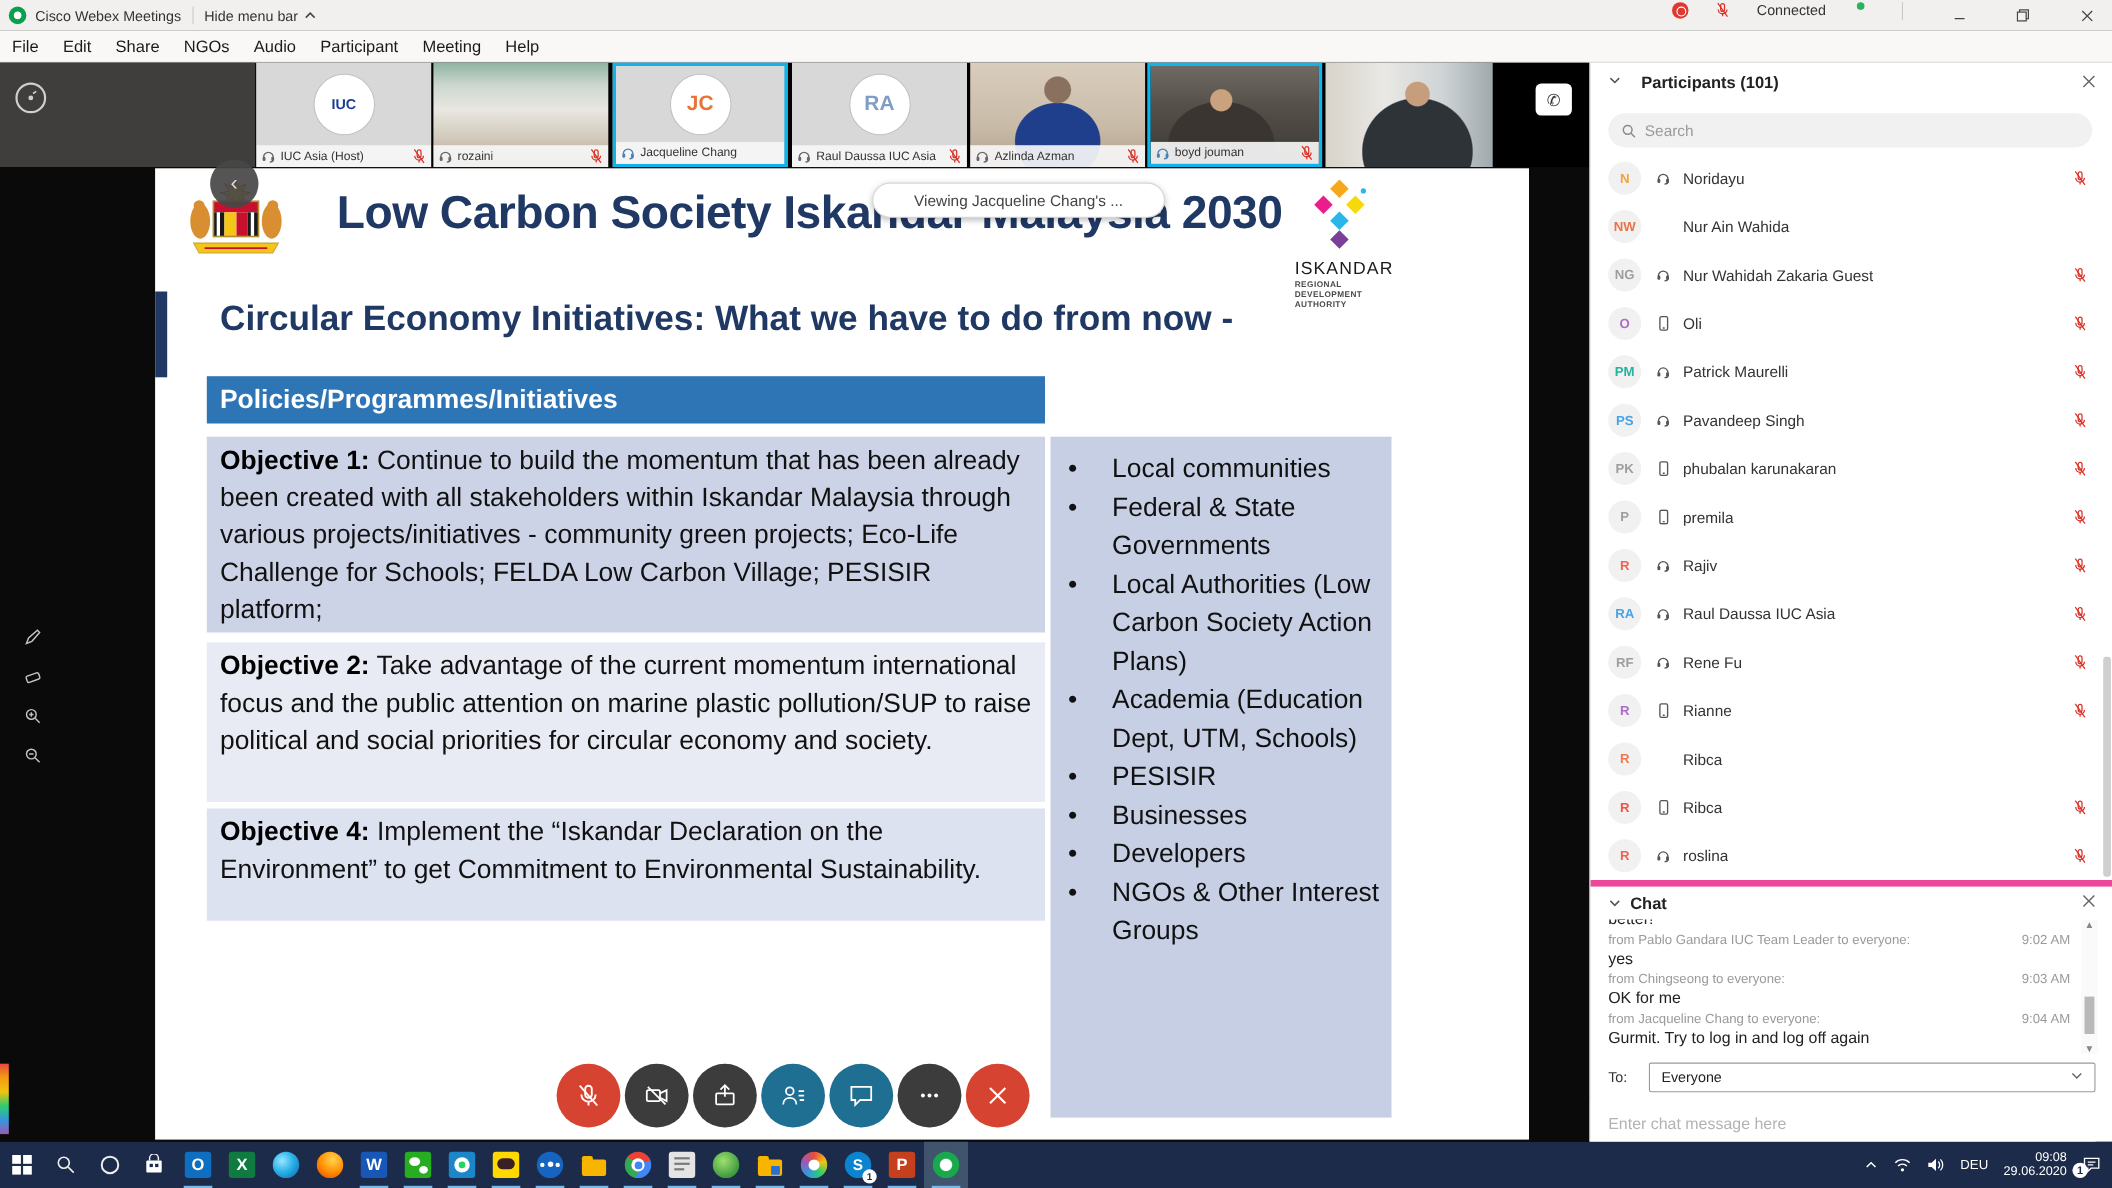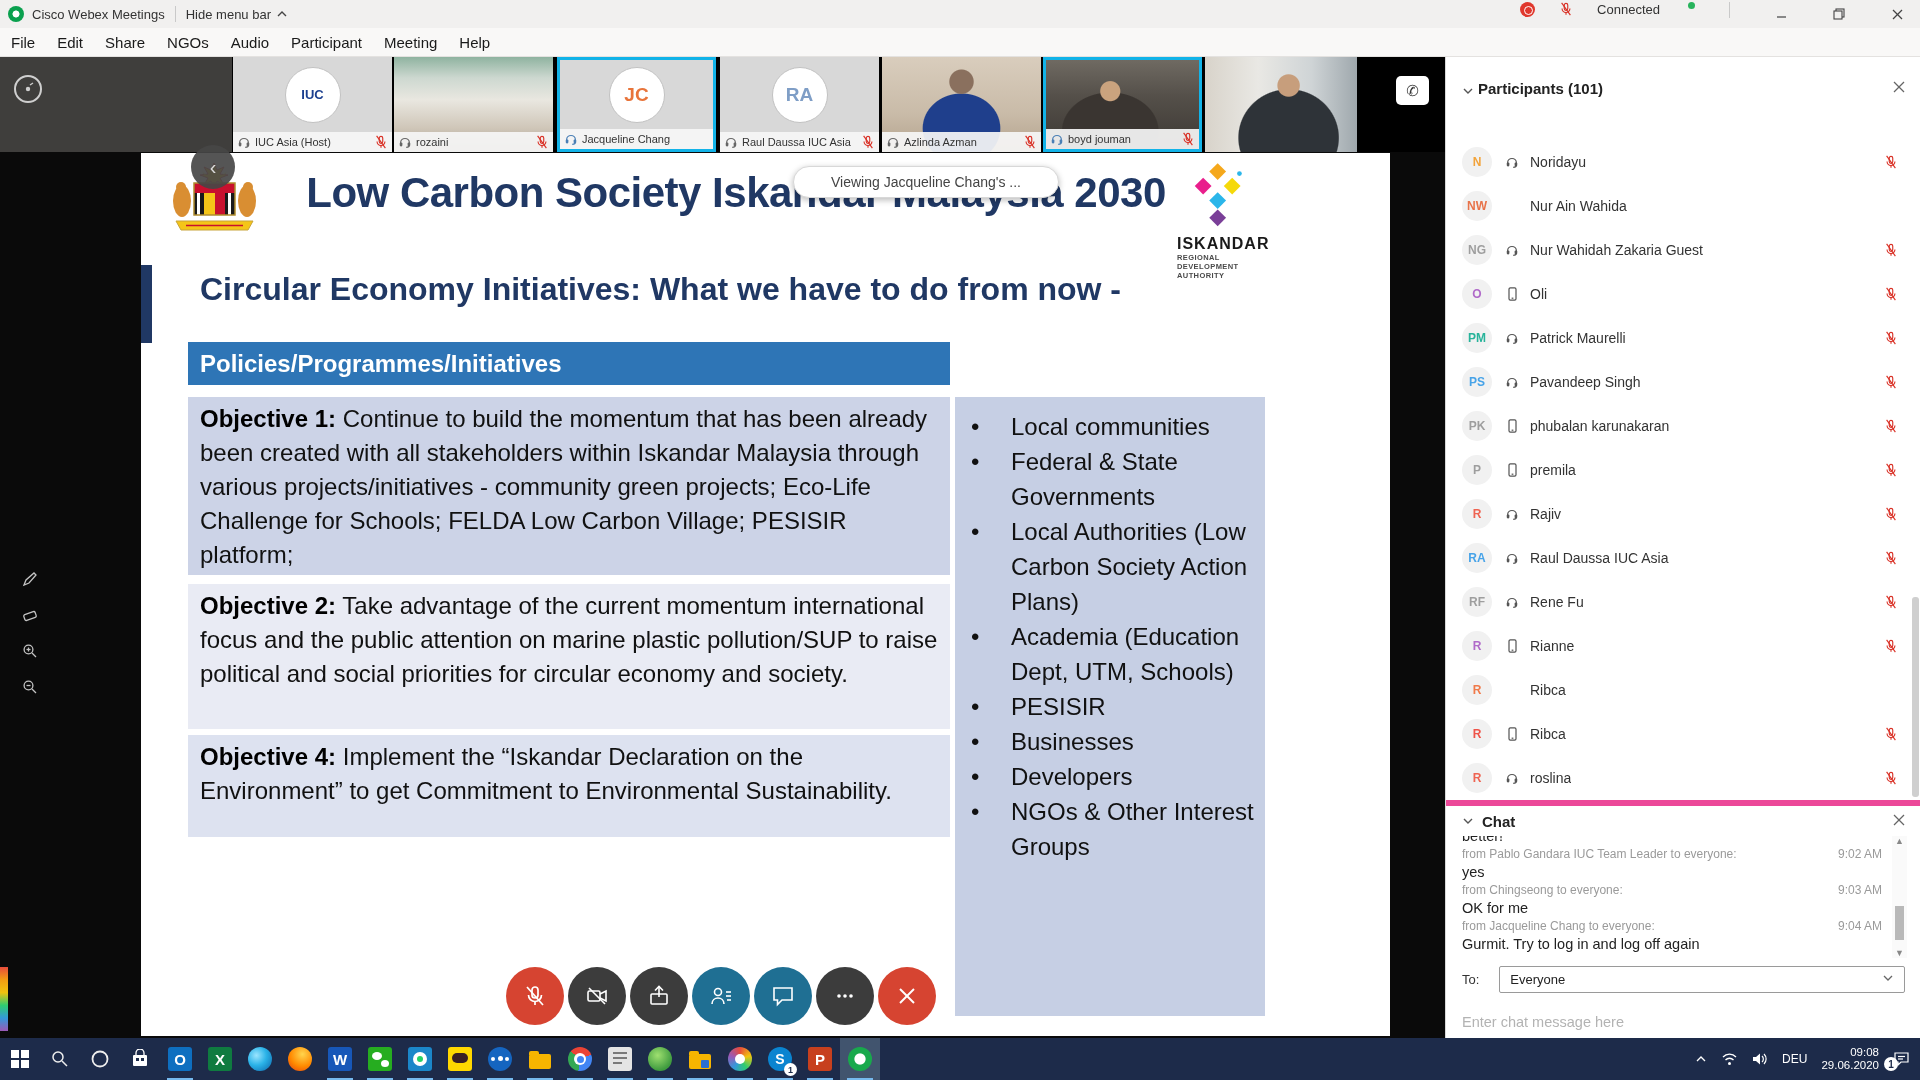--- a/index.html
+++ b/index.html
@@ -36,21 +36,21 @@
 #tooltip{position:absolute;left:793px;top:166px;width:266px;height:32px;background:#fff;border:1px solid #d8d8d8;border-radius:16px;box-shadow:0 2px 6px rgba(0,0,0,.28);display:flex;align-items:center;justify-content:center;font-size:14px;color:#444;z-index:6}
 
 #stage{position:absolute;left:0;top:152px;width:1445px;height:886px;background:#0a0a0a}
 #rainbow{position:absolute;left:0;top:815px;width:8px;height:64px;background:linear-gradient(180deg,#e74c3c,#f39c12,#f1c40f,#2ecc71,#3498db,#9b59b6)}
 #annotools{position:absolute;left:18px;top:415px;display:flex;flex-direction:column;gap:12px}
 .anno-btn{width:24px;height:24px;display:flex;align-items:center;justify-content:center;color:#c4c4c4}
 #slide{position:absolute;left:141px;top:1px;width:1249px;height:883px;background:#fff;overflow:hidden}
 #crest{position:absolute;left:27px;top:8px}
 #slide-title{position:absolute;left:150px;top:16px;width:890px;text-align:center;font-size:42px;font-weight:bold;color:#203864;letter-spacing:-.5px}
 #irda-logo{position:absolute;left:1036px;top:10px;width:160px;text-align:left}
-#irda-name{font-size:16px;font-weight:bold;color:#1a1a1a;letter-spacing:1px;margin-top:2px}
+#irda-name{font-size:16px;font-weight:normal;color:#1a1a1a;letter-spacing:1px;margin-top:2px}
 .irda-sub{font-size:7.5px;color:#4a4a4a;font-weight:bold;letter-spacing:.4px;line-height:9px}
 #accentbar{position:absolute;left:0;top:112px;width:11px;height:78px;background:#203864}
 #subtitle{position:absolute;left:59px;top:118px;width:1140px;font-size:32px;font-weight:bold;color:#203864}
 .thead{position:absolute;top:189px;height:43px;background:#2e75b6;color:#fff;font-size:24px;font-weight:bold;display:flex;align-items:center;padding-left:12px}
 #thead-left{left:47px;width:762px}
 #thead-right{left:814px;width:310px}
 #objcol{position:absolute;left:47px;top:244px;width:762px}
 .objrow{padding:5px 12px 0 12px;font-size:24px;line-height:34px;color:#111}
 .objrow b{color:#000}
 .shadeA{background:#ccd3e7}
@@ -58,21 +58,21 @@
 .shadeC{background:#dde2f0}
 #platcell{position:absolute;left:814px;top:244px;width:310px;height:619px;background:#c6cfe4;padding:12px 6px 0 16px}
 .pc-li{display:flex;font-size:24px;line-height:35px;color:#111}
 .pc-li .dot{width:40px;flex:0 0 40px}
 
 #controls{position:absolute;left:506px;top:967px;display:flex;gap:4px;z-index:8}
 .ctl{width:58px;height:58px;border-radius:50%;display:flex;align-items:center;justify-content:center}
 .c-red{background:#d64431}.c-dark{background:#3c3c3c}.c-blue{background:#1f6f93}
 
 #panel{position:absolute;left:1445px;top:57px;width:475px;height:981px;background:#fff;border-left:1px solid #d9d9d9}
-#pp-header{position:absolute;left:0;top:10px;width:475px;height:30px;display:flex;align-items:flex-end;padding:0 16px;gap:4px}
+#pp-header{position:absolute;left:0;top:10px;width:475px;height:30px;display:flex;align-items:flex-start;padding:0 16px;gap:18px}
 #pp-title{font-size:15px;font-weight:bold;color:#222}
 #pp-close,#ch-close{margin-left:auto;color:#666}
 #pp-search{position:absolute;left:16px;top:46px;width:440px;height:31px;background:#f1f1f1;border-radius:16px;display:flex;align-items:center;padding:0 12px;gap:8px}
 #pp-search input{border:none;background:transparent;outline:none;font-size:14px;color:#333;width:100%;font-family:"Liberation Sans",sans-serif}
 #pp-list{position:absolute;left:0;top:83px;width:468px;height:660px;overflow:hidden}
 .prow{height:44px;display:flex;align-items:center;padding:0 16px}
 .pav{width:30px;height:30px;border-radius:50%;background:#f1f1f1;display:flex;align-items:center;justify-content:center;font-size:12px;font-weight:bold;flex:0 0 30px}
 .pdev{width:20px;margin-left:10px;display:flex;justify-content:center;flex:0 0 20px}
 .pname{margin-left:8px;font-size:14px;color:#333;white-space:nowrap;overflow:hidden}
 .pmic{margin-left:auto;display:flex}
@@ -502,20 +502,27 @@
         <polyline points="2,4 6,8 10,4" fill="none" stroke="#555" stroke-width="1.4"></polyline>
       </svg>
     <span id="pp-title">Participants (101)</span>
     <span id="pp-close"><svg width="12" height="12" viewBox="0 0 12 12">
           <g stroke="#666" stroke-width="1.3">
             <line x1="1" y1="1" x2="11" y2="11"></line>
             <line x1="11" y1="1" x2="1" y2="11"></line>
           </g>
         </svg></span>
   </div>
+  <div id="pp-search">
+    <svg width="14" height="14" viewBox="0 0 14 14">
+        <circle cx="6" cy="6" r="4.2" fill="none" stroke="#8a8a8a" stroke-width="1.4"></circle>
+        <line x1="9.2" y1="9.2" x2="13" y2="13" stroke="#8a8a8a" stroke-width="1.4"></line>
+      </svg>
+    <input placeholder="Search" style="">
+  </div>
   <div id="pp-list">
       <div class="prow">
         <span class="pav">
           <span style="color:#f2a33a">N</span>
         </span>
         <span class="pdev">
           <svg width="14" height="14" viewBox="0 0 16 16">
             <g fill="none" stroke="#555" stroke-width="1.4">
               <path d="M3 9a5 5 0 0 1 10 0"></path>
               <path d="M13 11.5c0 2-2 2.6-3.6 2.6"></path>

